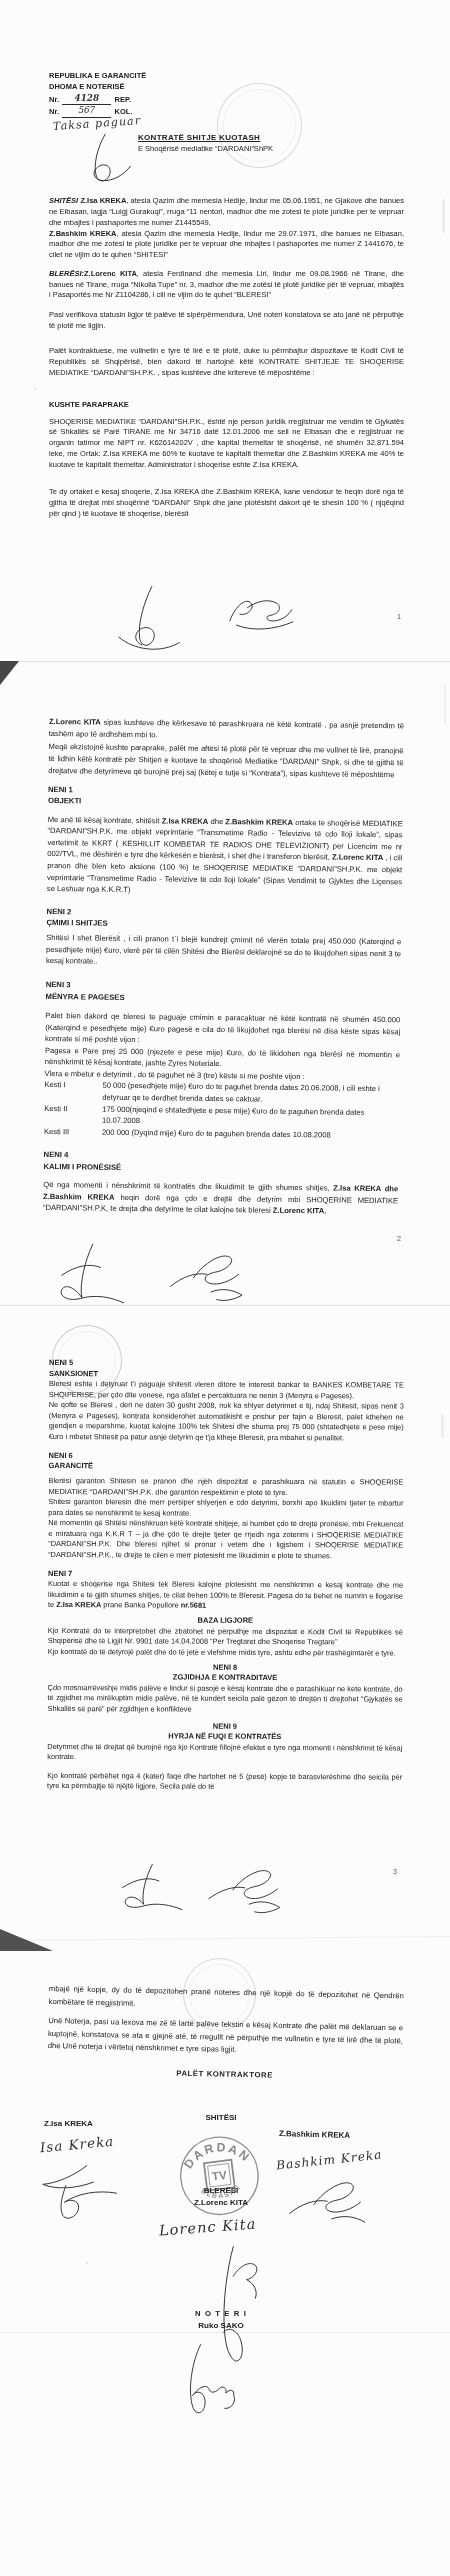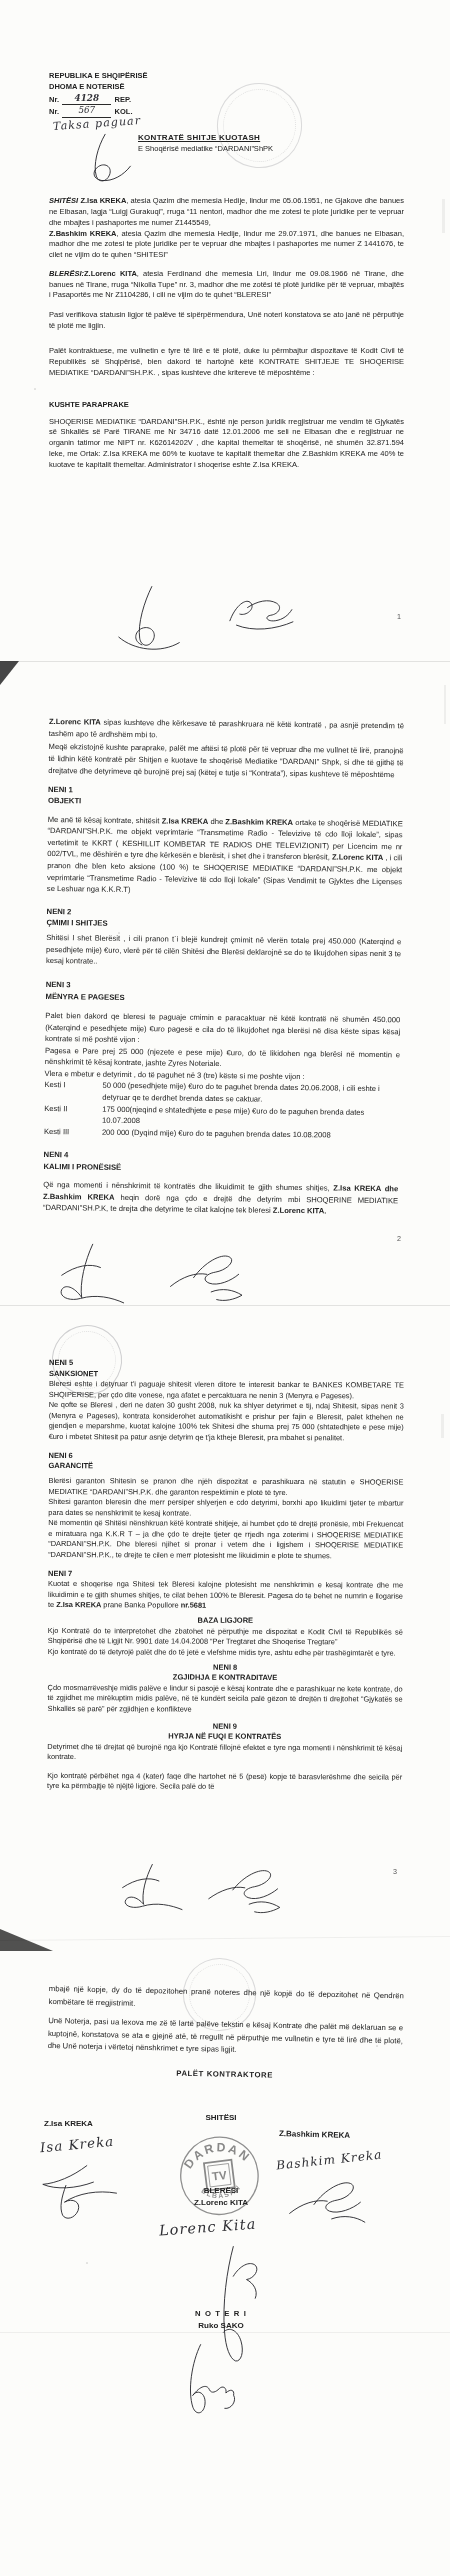--- a/index.html
+++ b/index.html
@@ -43,21 +43,21 @@
   .streak{position:absolute;background:rgba(0,0,0,.055);}
 </style>
 </head>
 <body>
 
 <div class="scan">
 
   <section class="page p1" style="top:0;height:661px;">
 
     <div class="hdr">
-      <div>REPUBLIKA E SHQIPËRISË</div>
+      <div>REPUBLIKA E GARANCITË</div>
       <div>DHOMA E NOTERISË</div>
       <div class="nrline">
         <span>Nr.</span>
         <span class="blank" style="width:49px;"><span class="hand" style="font-size:8.8px;font-weight:bold;">4128</span></span>
         <span>REP.</span>
       </div>
       <div class="nrline">
         <span>Nr.</span>
         <span class="blank" style="width:49px;"><span class="hand" style="font-size:8.8px;font-weight:normal;">567</span></span>
         <span>KOL.</span>
@@ -78,20 +78,21 @@
     <div class="stamp-faint" style="left:217px;top:83px;width:83px;height:83px;transform:rotate(12deg);"></div>
 
     <div class="col" style="top:193px;">
       <p class="txt" style="margin-top:3.3px;"><span style="font-weight: bold; font-style: italic;">SHITËSI</span><span>  </span><span style="font-weight: bold;">Z.Isa KREKA</span><span>, atesia Qazim dhe memesia Hedije, lindur me 05.06.1951, ne Gjakove dhe banues ne Elbasan, lagja “Luigj Gurakuqi”, rruga “11 nentori, madhor dhe me zotesi te plote juridike per te vepruar dhe mbajtes i pashaportes me numer Z1445549,</span></p>
       <p class="txt"><span style="font-weight: bold;">Z.Bashkim KREKA</span><span>, atesia Qazim dhe memesia Hedije, lindur me 29.07.1971, dhe banues ne Elbasan, madhor dhe me zotesi te plote juridike per te vepruar dhe mbajtes i pashaportes me numer Z 1441676, te cilet ne vijim do te quhen “SHITESI”</span></p>
       <p class="txt" style="margin-top:7.7px;"><span style="font-weight: bold; font-style: italic;">BLERËSI:</span><span style="font-weight: bold;">Z.Lorenc KITA</span><span>, atesia Ferdinand dhe memesia Liri, lindur me 09.08.1966 në Tirane, dhe banues në Tirane,  rruga “Nikolla Tupe” nr. 3,  madhor  dhe me zotësi të plotë juridike për të vepruar, mbajtës i Pasaportës me Nr Z1104286, i cili ne vijim do te quhet “BLERESI”</span></p>
       <p class="txt" style="margin-top:8.8px;">Pasi verifikova statusin ligjor të palëve të sipërpërmendura, Unë noteri konstatova se ato janë në përputhje të plotë me ligjin.</p>
       <p class="txt" style="margin-top:14.4px;">Palët kontraktuese, me vullnetin e tyre të lirë e të plotë, duke iu përmbajtur dispozitave të Kodit Civil të Republikës së Shqipërisë, bien dakord të hartojnë këtë KONTRATE SHITJEJE TE SHOQERISE MEDIATIKE “DARDANI”SH.P.K. , sipas kushteve dhe kritereve të mëposhtëme :</p>
       <p class="txt heading" style="margin-top:22px;">KUSHTE PARAPRAKE</p>
       <p class="txt" style="margin-top:5.5px;">SHOQERISE MEDIATIKE “DARDANI”SH.P.K., është nje  person juridik rregjistruar me vendim të Gjykatës së Shkallës së Parë TIRANE me Nr 34716 datë 12.01.2006 me seli ne Elbasan dhe e regjistruar ne organin tatimor me NIPT nr. K62614202V , dhe kapital themeltar të shoqërisë, në shumën 32.871.594 leke, me Ortak:  Z.Isa KREKA me 60% te kuotave te kapitalit themeltar dhe Z.Bashkim KREKA me 40% te kuotave te kapitalit themeltar. Administrator i shoqerise eshte Z.Isa KREKA.</p>
+      <p class="txt" style="margin-top:16.6px;">Te dy ortaket e kesaj shoqerie, Z.Isa KREKA dhe Z.Bashkim KREKA, kane vendosur te heqin dorë nga të gjitha të drejtat mbi shoqërinë  “DARDANI” Shpk dhe jane plotësisht dakort që te shesin 100 % ( njqëqind për qind ) të kuotave të shoqerise, blerësit</p>
     </div>
 
     <svg class="sig abs" style="left:110px;top:583px;" width="77" height="72" viewBox="0 0 140 130">
       <path d="M76,6 C62,34 50,74 54,100 C56,114 70,118 78,104 C86,90 74,76 58,82 C44,88 42,106 58,112"></path>
       <path d="M16,98 C44,122 92,128 126,108"></path>
     </svg>
     <svg class="sig abs" style="left:221px;top:592px;" width="83" height="47" viewBox="0 0 150 85">
       <path d="M16,52 C26,24 46,10 54,20 C62,30 46,44 34,40 M48,28 C66,16 86,12 100,20 C112,27 104,40 90,42 C78,44 82,54 98,52 C112,50 122,42 128,32"></path>
       <path d="M28,60 C58,72 98,68 130,54"></path>
     </svg>

